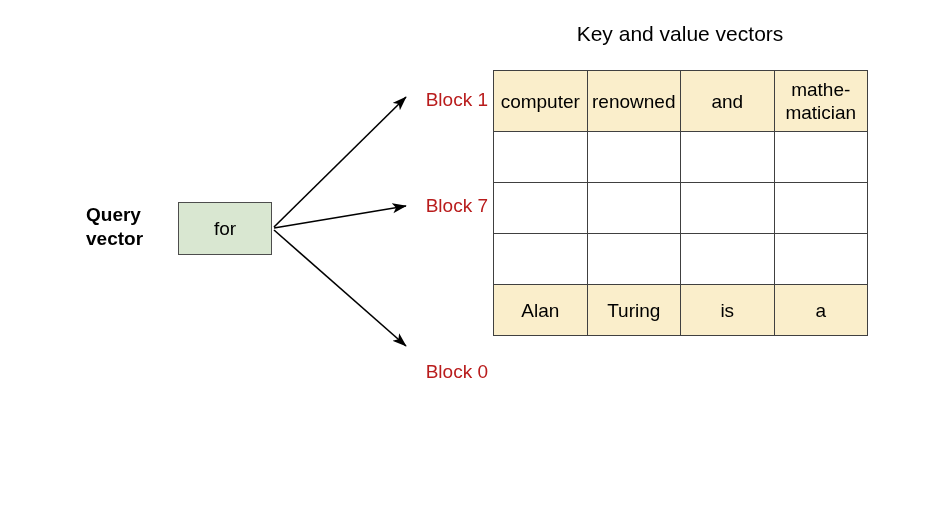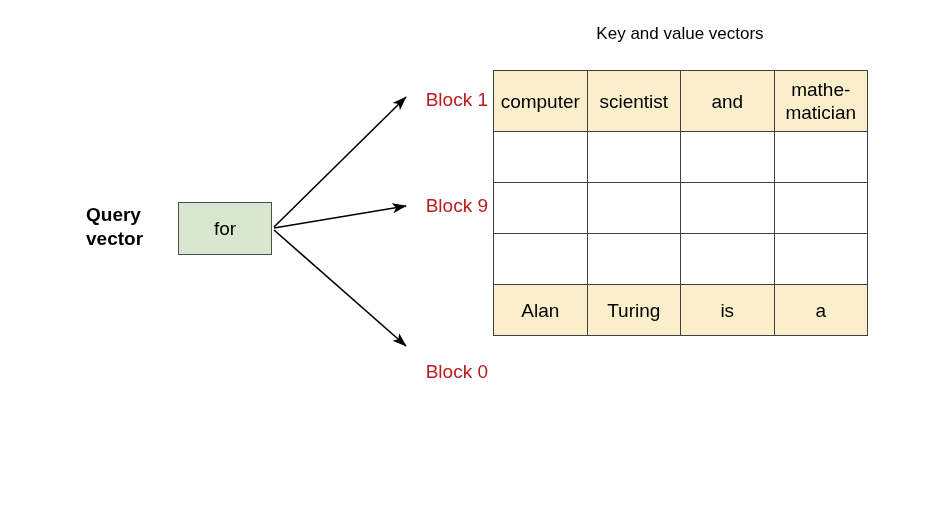--- a/index.html
+++ b/index.html
@@ -23,21 +23,21 @@
     height: 531px;
   }
 
   
   .title {
     position: absolute;
     left: 500px;
     top: 21px;
     width: 360px;
     text-align: center;
-    font-size: 17px;
+    font-size: 21px;
     line-height: 26px;
     color: #000;
     white-space: nowrap;
   }
 
   
   .query-label {
     position: absolute;
     left: 86px;
     top: 203px;
@@ -144,31 +144,31 @@
       </marker>
     </defs>
     <g id="arrow-group">
         <line x1="274" y1="227" x2="406" y2="97" stroke="#000000" stroke-width="1.6" marker-end="url(#ah)"></line>
         <line x1="274" y1="228" x2="406" y2="206" stroke="#000000" stroke-width="1.6" marker-end="url(#ah)"></line>
         <line x1="274" y1="230" x2="406" y2="346" stroke="#000000" stroke-width="1.6" marker-end="url(#ah)"></line>
       </g>
   </svg>
 
   <div class="block-label b1">Block 1</div>
-  <div class="block-label b2">Block 9</div>
+  <div class="block-label b2">Block 7</div>
   <div class="block-label b0">Block 0</div>
 
   <table class="kv-table">
     <tbody id="kv-body">
         <tr class="r-tall">
           <td class="filled">
             <span class="cell-txt">computer</span>
           </td>
           <td class="filled">
-            <span class="cell-txt">scientist</span>
+            <span class="cell-txt">renowned</span>
           </td>
           <td class="filled">
             <span class="cell-txt">and</span>
           </td>
           <td class="filled">
             <span class="cell-txt">mathe-<br>matician</span>
           </td>
         </tr>
         <tr class="r-norm">
           <td>

